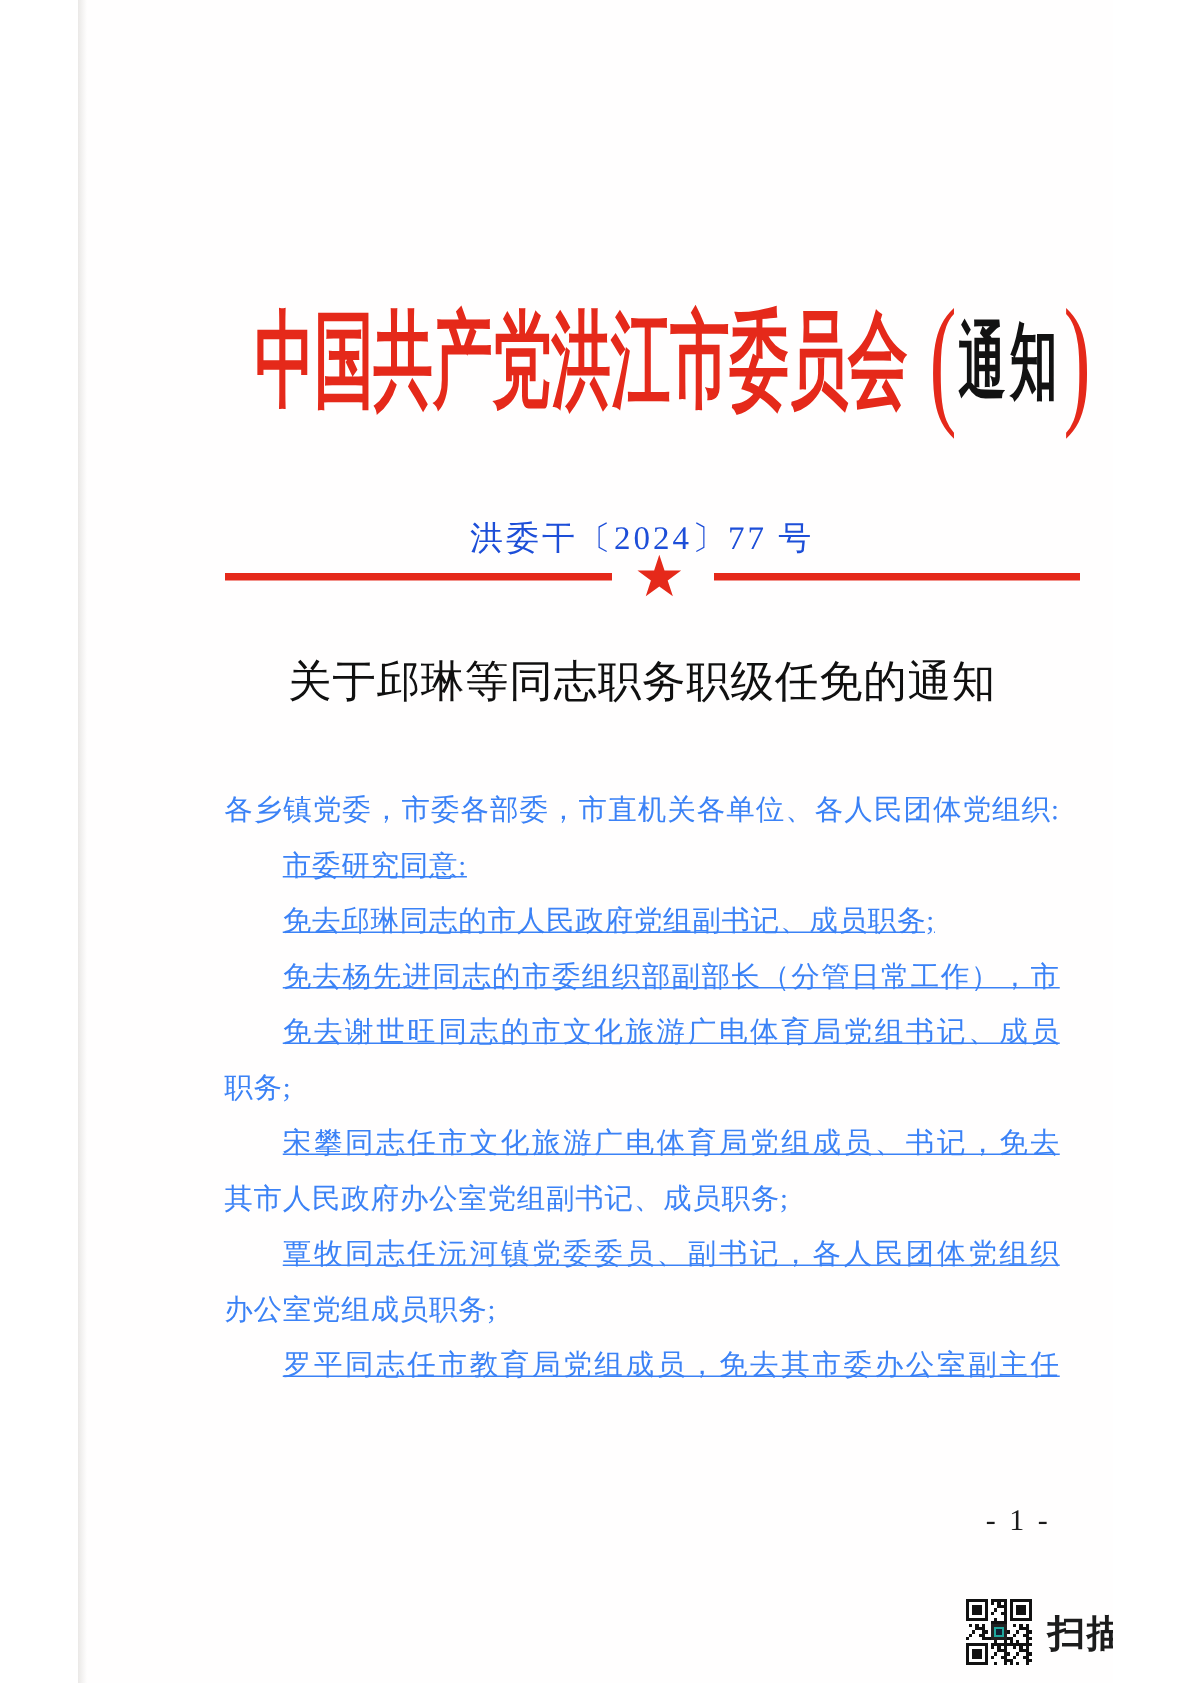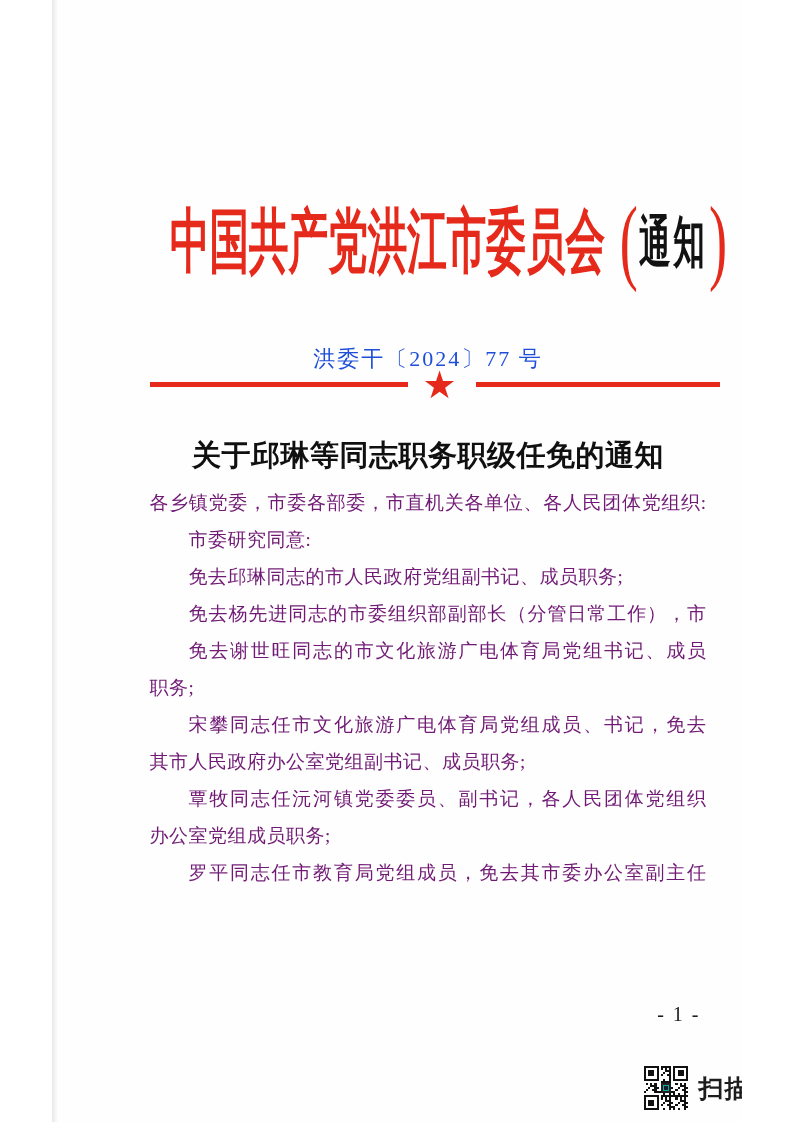--- a/index.html
+++ b/index.html
@@ -45,33 +45,33 @@
   .rule-left,.rule-right{position:absolute;top:382px;height:5px;}
   .rule-left{left:98px;width:258px;}
   .rule-right{left:424px;width:244px;}
   .rule-star{
     position:absolute;left:371px;top:366px;
     font-size:38px;line-height:1;
   }
   
   .title{
     position:absolute;left:98px;top:440px;width:557px;
-    text-align:center;font-size:29px;font-weight:bold;
+    text-align:center;font-size:29px;font-weight:normal;
     letter-spacing:0.5px;line-height:30px;color:#101010;
   }
   
   .body-block{
-    position:absolute;left:98px;top:484px;width:557px;
-    font-size:19px;color:#701a75;
+    position:absolute;left:98px;top:522px;width:557px;
+    font-size:19px;color:#3b82f6;
   }
   .bline{
     height:37px;line-height:37px;
     letter-spacing:0.5px;
   }
-  .bline.indent{text-indent:39px;}
+  .bline.indent{text-indent:39px;text-decoration:underline;}
   .bline.fill{text-align:justify;text-align-last:justify;}
   
   .pagenum{
     position:absolute;left:98px;top:1003px;width:557px;
     text-align:right;padding-right:6px;box-sizing:border-box;
     font-size:20px;letter-spacing:2px;color:#1b1b1b;
   }
   .watermark{
     position:absolute;left:592px;top:1066px;
     display:flex;align-items:center;gap:11px;

